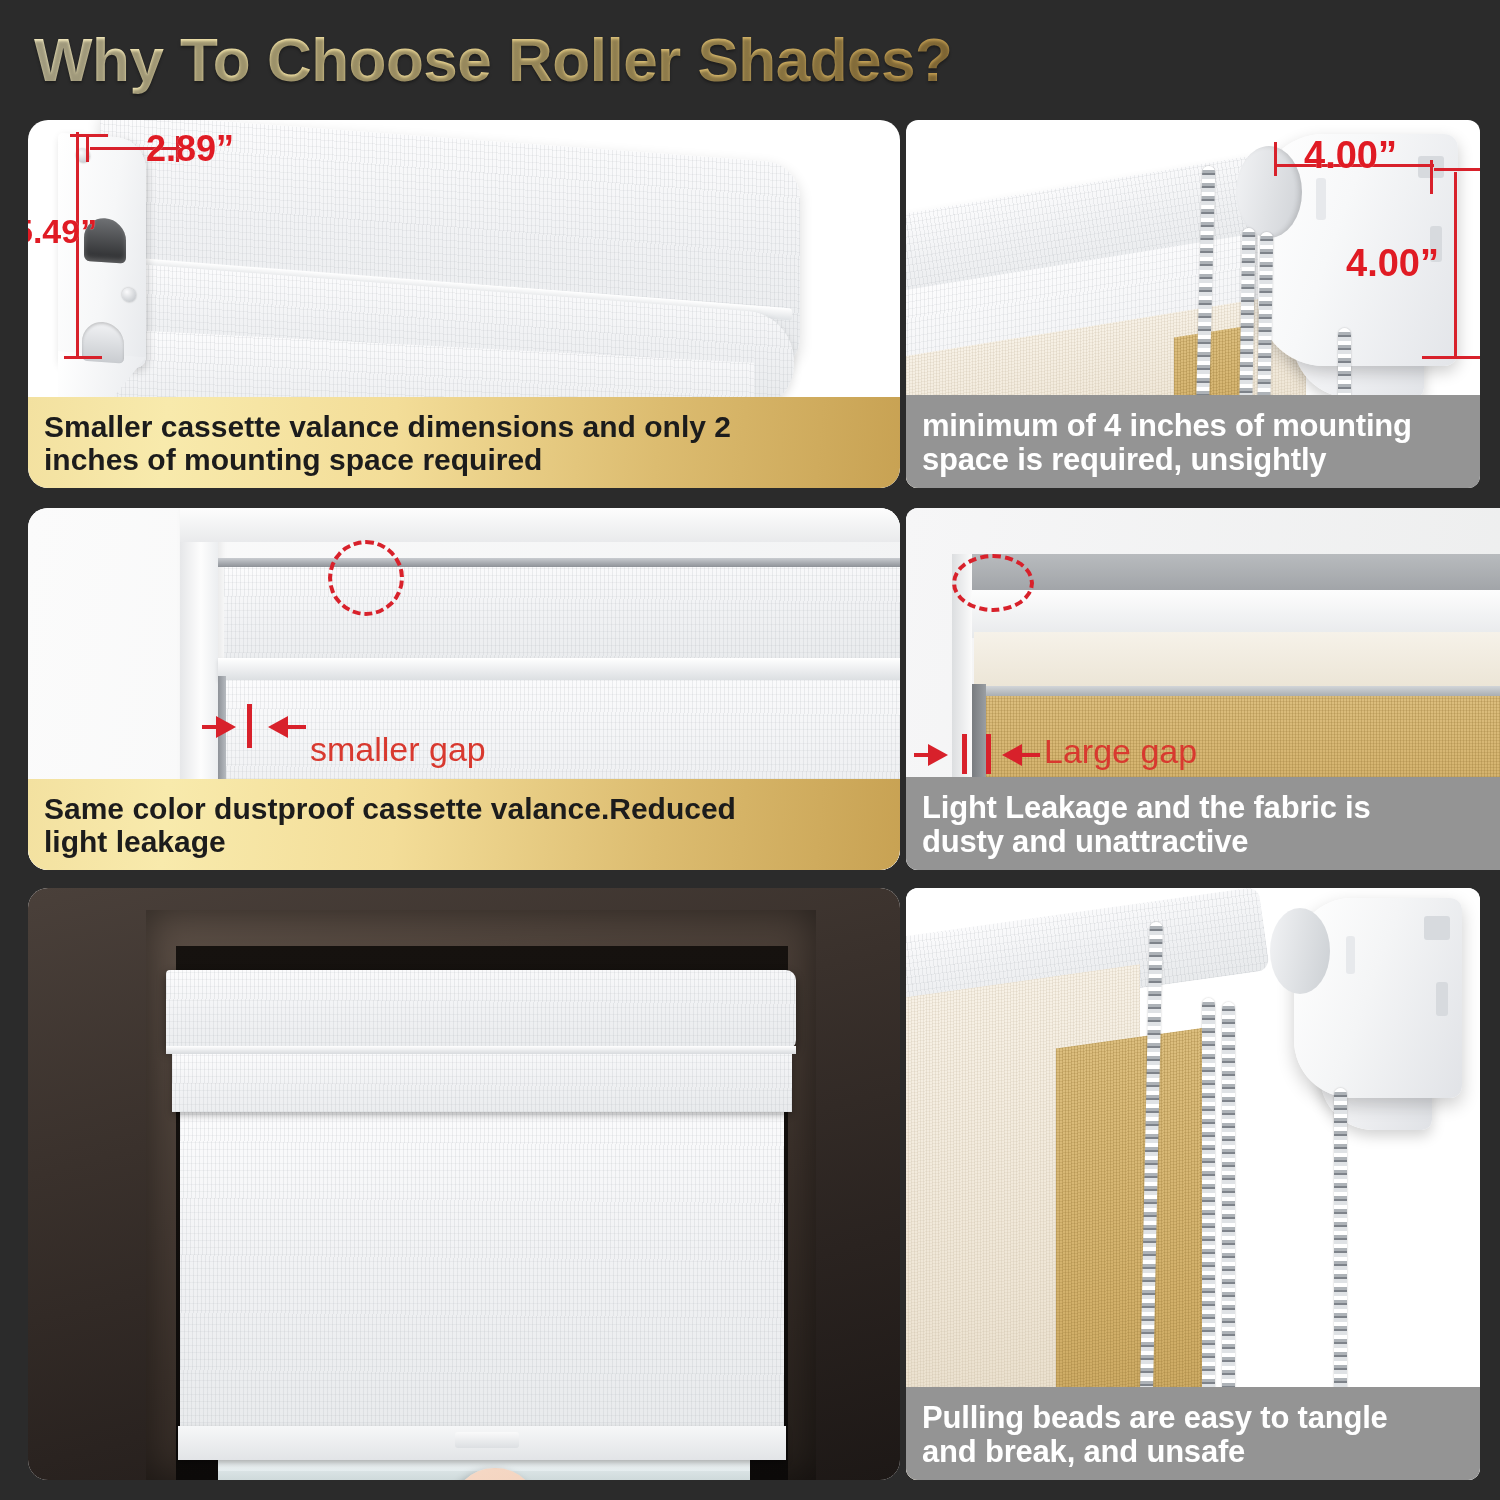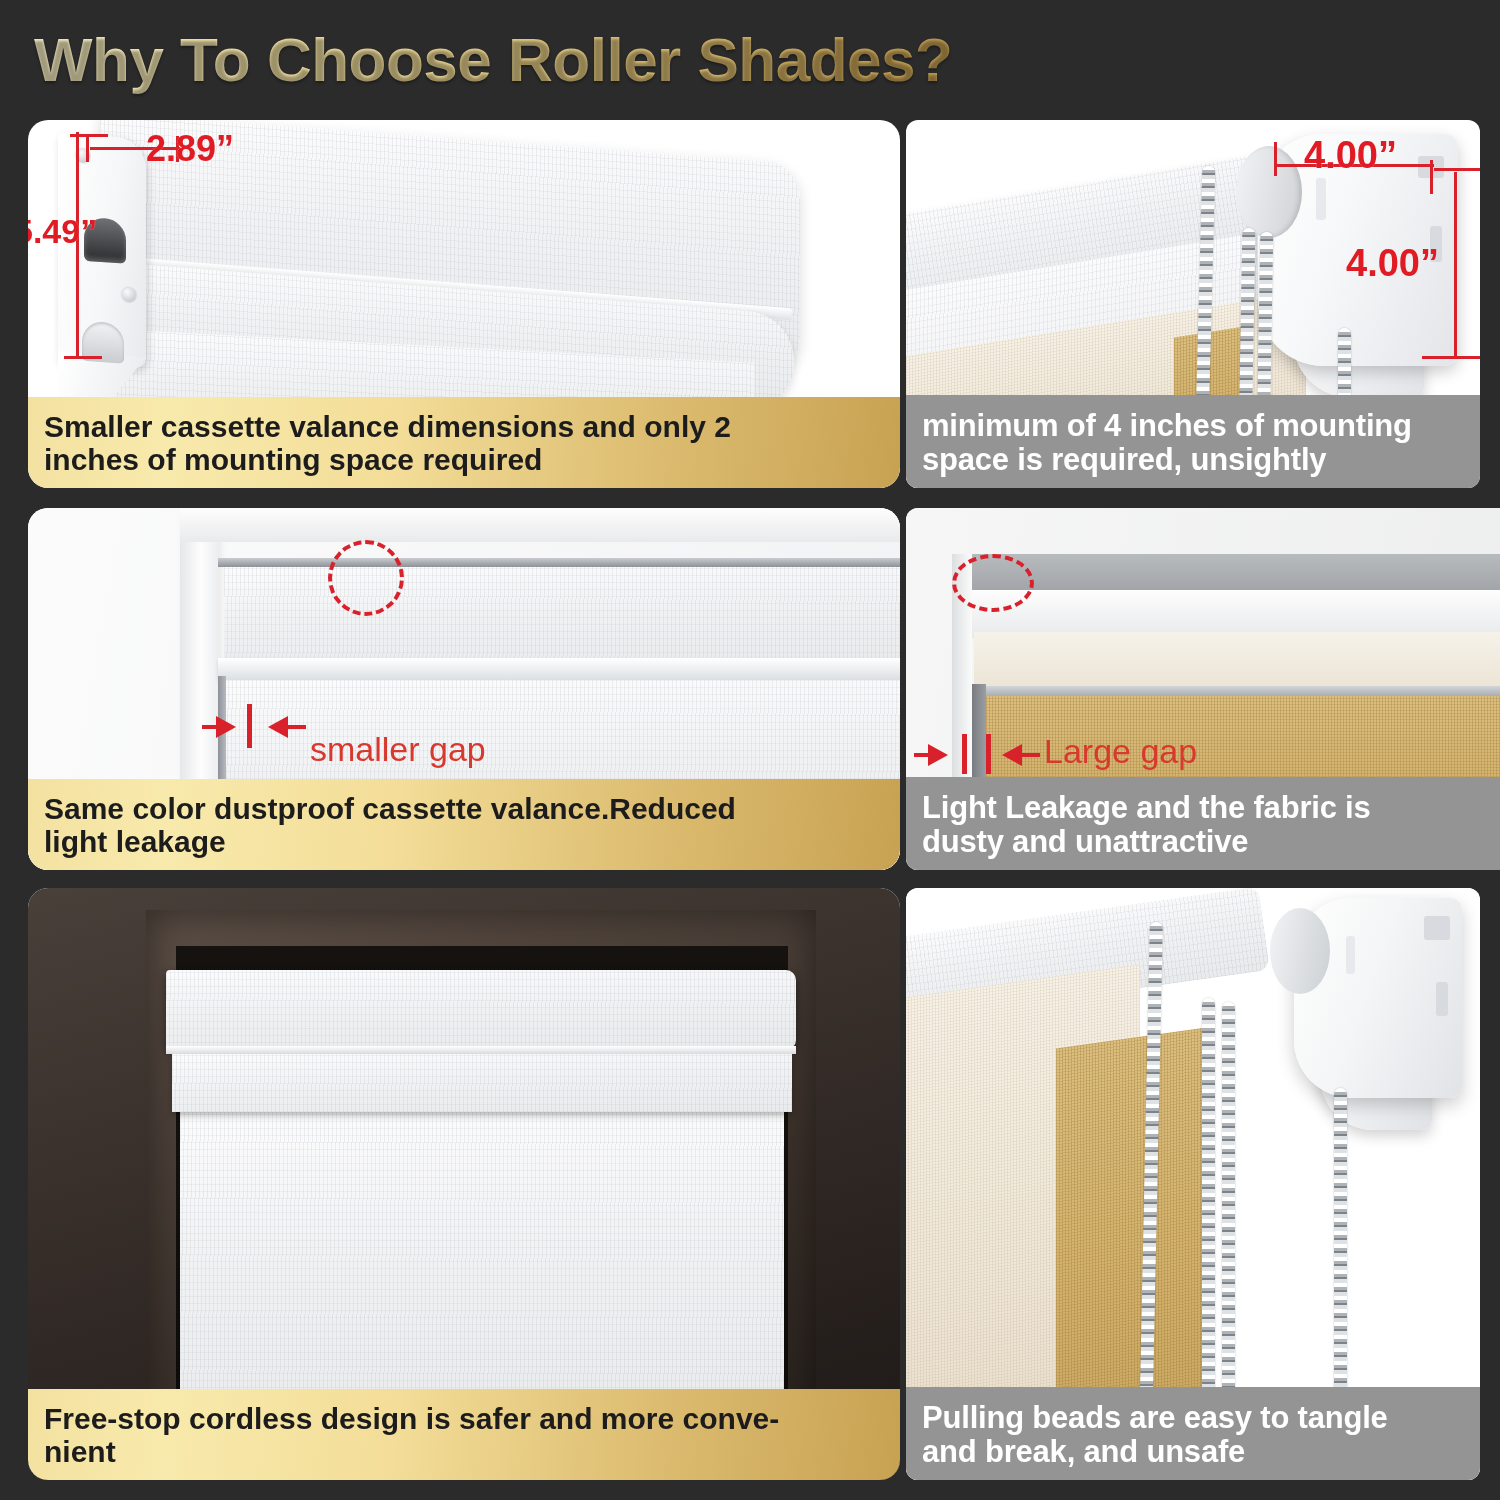--- a/index.html
+++ b/index.html
@@ -355,24 +355,20 @@
       </div>
 
       <div class="p5-valance fab-white"></div>
       <div class="p5-valgroove"></div>
       <div class="p5-shade fab-white"></div>
       <div class="p5-main fab-white"></div>
       <div class="p5-hem"></div>
       <div class="p5-tab"></div>
     </div>
 
-    <div class="cap gold">
-      <span class="ln">Free-stop cordless design is safer and more conve-</span>
-      <span class="ln">nient</span>
-    </div>
   </div>
 
   <div class="panel right" style="left:906px; top:888px; width:574px; height:592px;padding-left:46px;">
     <div class="photo">
       <div class="p6-bg"></div>
       <div class="p6-roll fab-white"></div>
       <div class="p6-fabA fab-cream"></div>
       <div class="p6-fabB fab-tan"></div>
 
       <div class="p6-brk">

